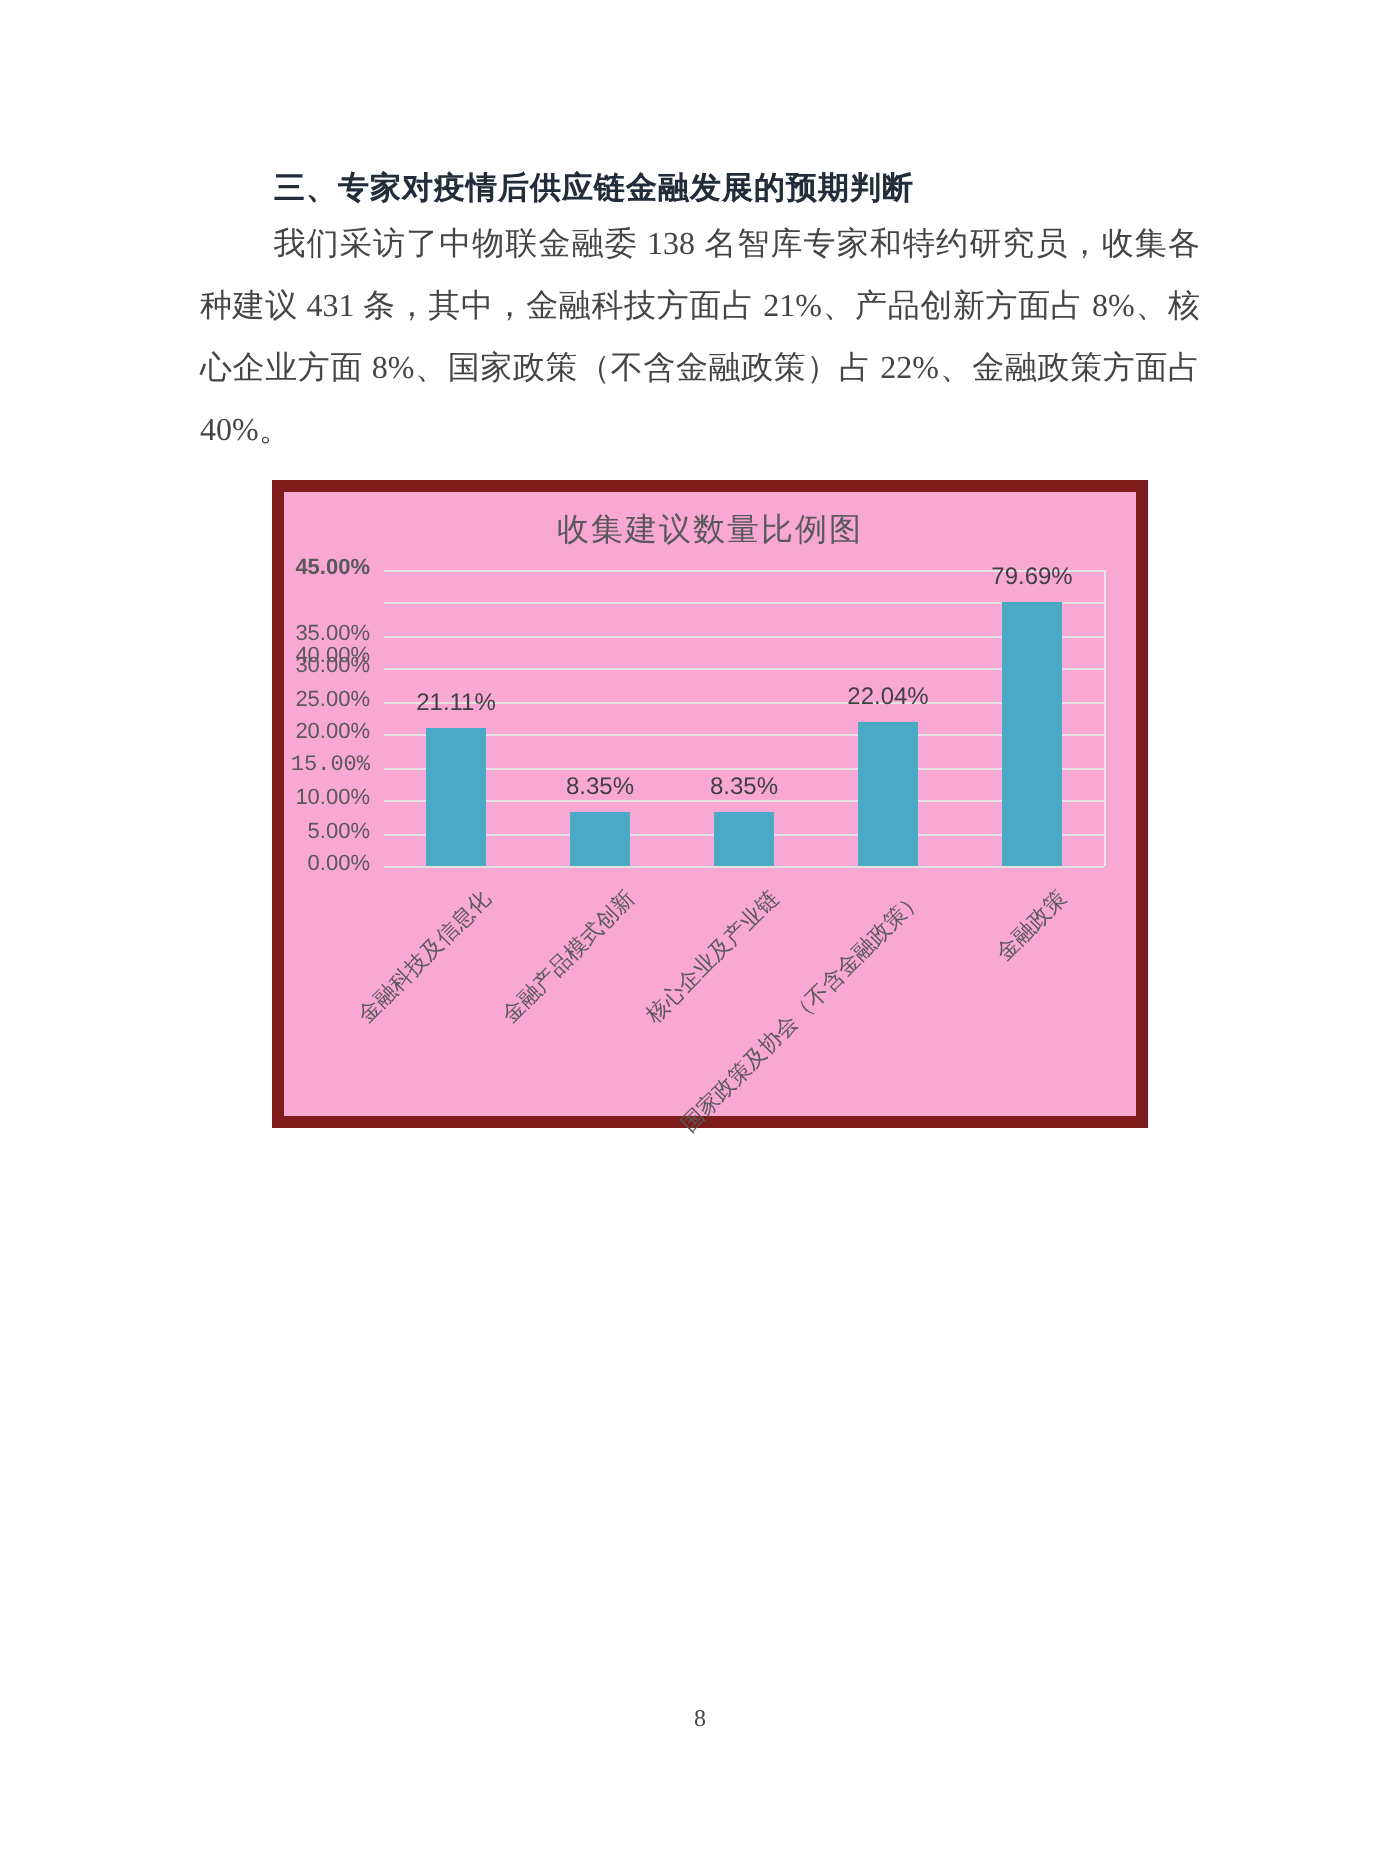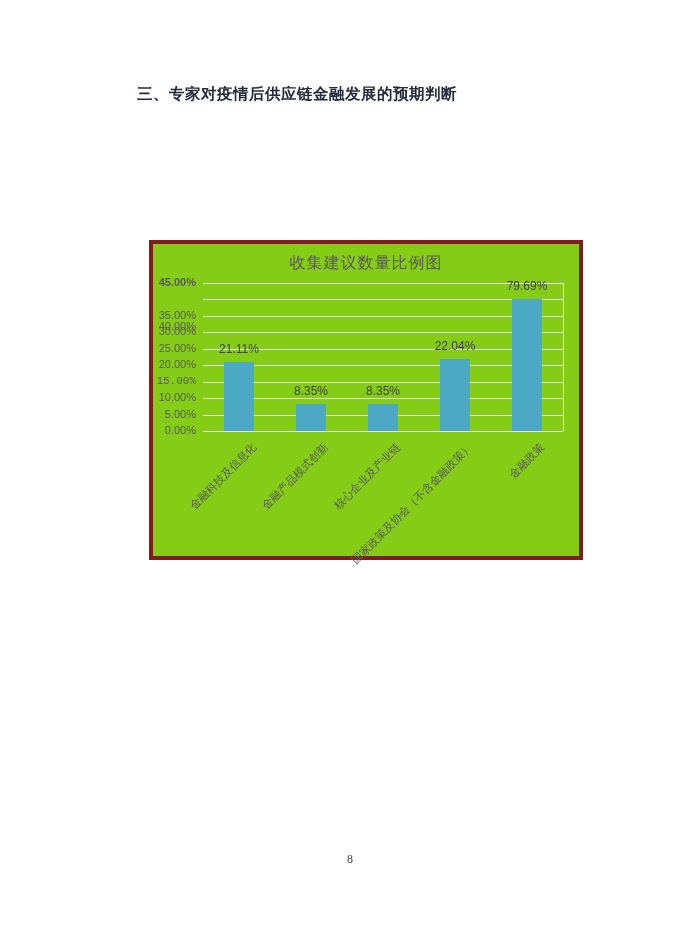--- a/index.html
+++ b/index.html
@@ -28,24 +28,24 @@
     color:#454545;
   }
   .p1{top:107px;}
   .p2{top:597px;}
   .para strong{
     font-family:"Liberation Sans", sans-serif;
     color:#232c3a;
     font-weight:bold;
   }
   .chart{
-    position:absolute;left:149px;top:240px;
+    position:absolute;left:136px;top:240px;
     width:426px;height:312px;
-    background:#84cc16;
-    border:4px solid #7f1d1d;
+    background:#f9a8d4;
+    border:6px solid #7f1d1d;
     font-family:"Liberation Sans", sans-serif;
   }
   .chart-title{
     position:absolute;left:0;top:9px;width:100%;
     text-align:center;
     font-size:16px;color:#595959;
     letter-spacing:1px;
   }
   .gridline{position:absolute;height:1px;background:#e3e3e3;}
   .plot-right-border{position:absolute;width:1px;background:#e6e6e6;}
@@ -78,20 +78,21 @@
     font-size:12px;color:#454545;
   }
 </style>
 </head>
 <body>
 
 <div class="page">
 
   <h2 class="heading">三、专家对疫情后供应链金融发展的预期判断</h2>
 
+  <p class="para p1"><span>我们采访了中物联金融委 138 名智库专家和特约研究员，收集各种建议 431 条，其中，金融科技方面占 21%、产品创新方面占 8%、核心企业方面 8%、国家政策（不含金融政策）占 22%、金融政策方面占 40%。</span></p>
 
   <div class="chart">
     <div class="chart-title">收集建议数量比例图</div>
 
   <div class="gridline" style="left: 50px; top: 39px; width: 360px; background: rgb(227, 227, 227);"></div>
       <div class="ytick" style="top: 32px; width: 43px; font-weight: bold;">45.00%</div>
       <div class="gridline" style="left: 50px; top: 55.4444px; width: 360px; background: rgb(227, 227, 227);"></div>
       <div class="ytick" style="top: 48.4444px; width: 43px; margin-top: 28px;">40.00%</div>
       <div class="gridline" style="left: 50px; top: 71.8889px; width: 360px; background: rgb(227, 227, 227);"></div>
       <div class="ytick" style="top: 64.8889px; width: 43px;">35.00%</div>

